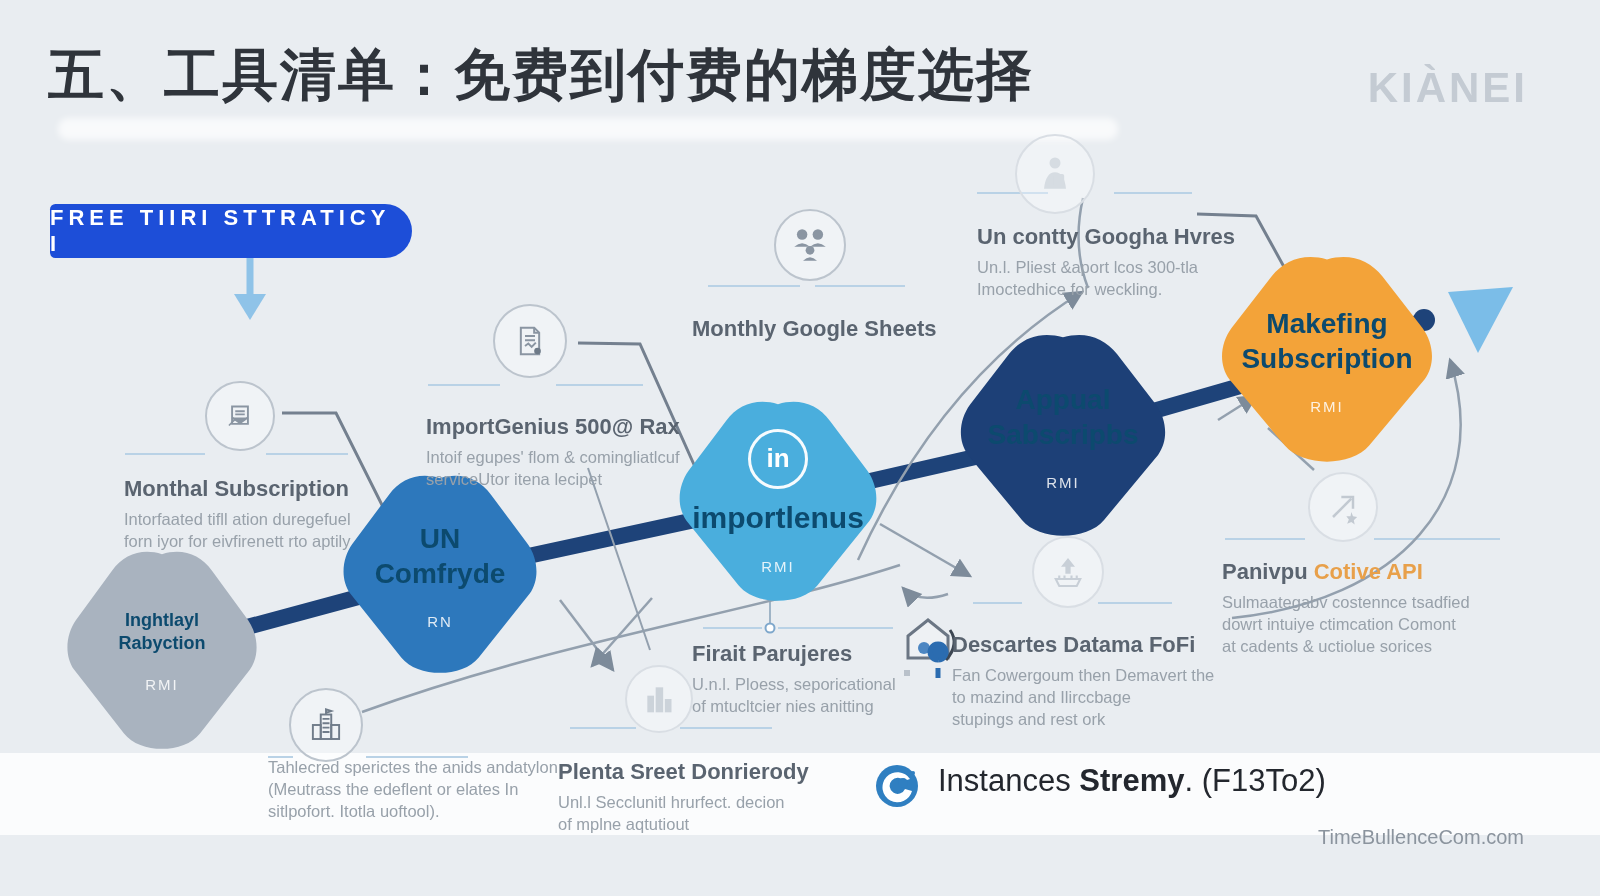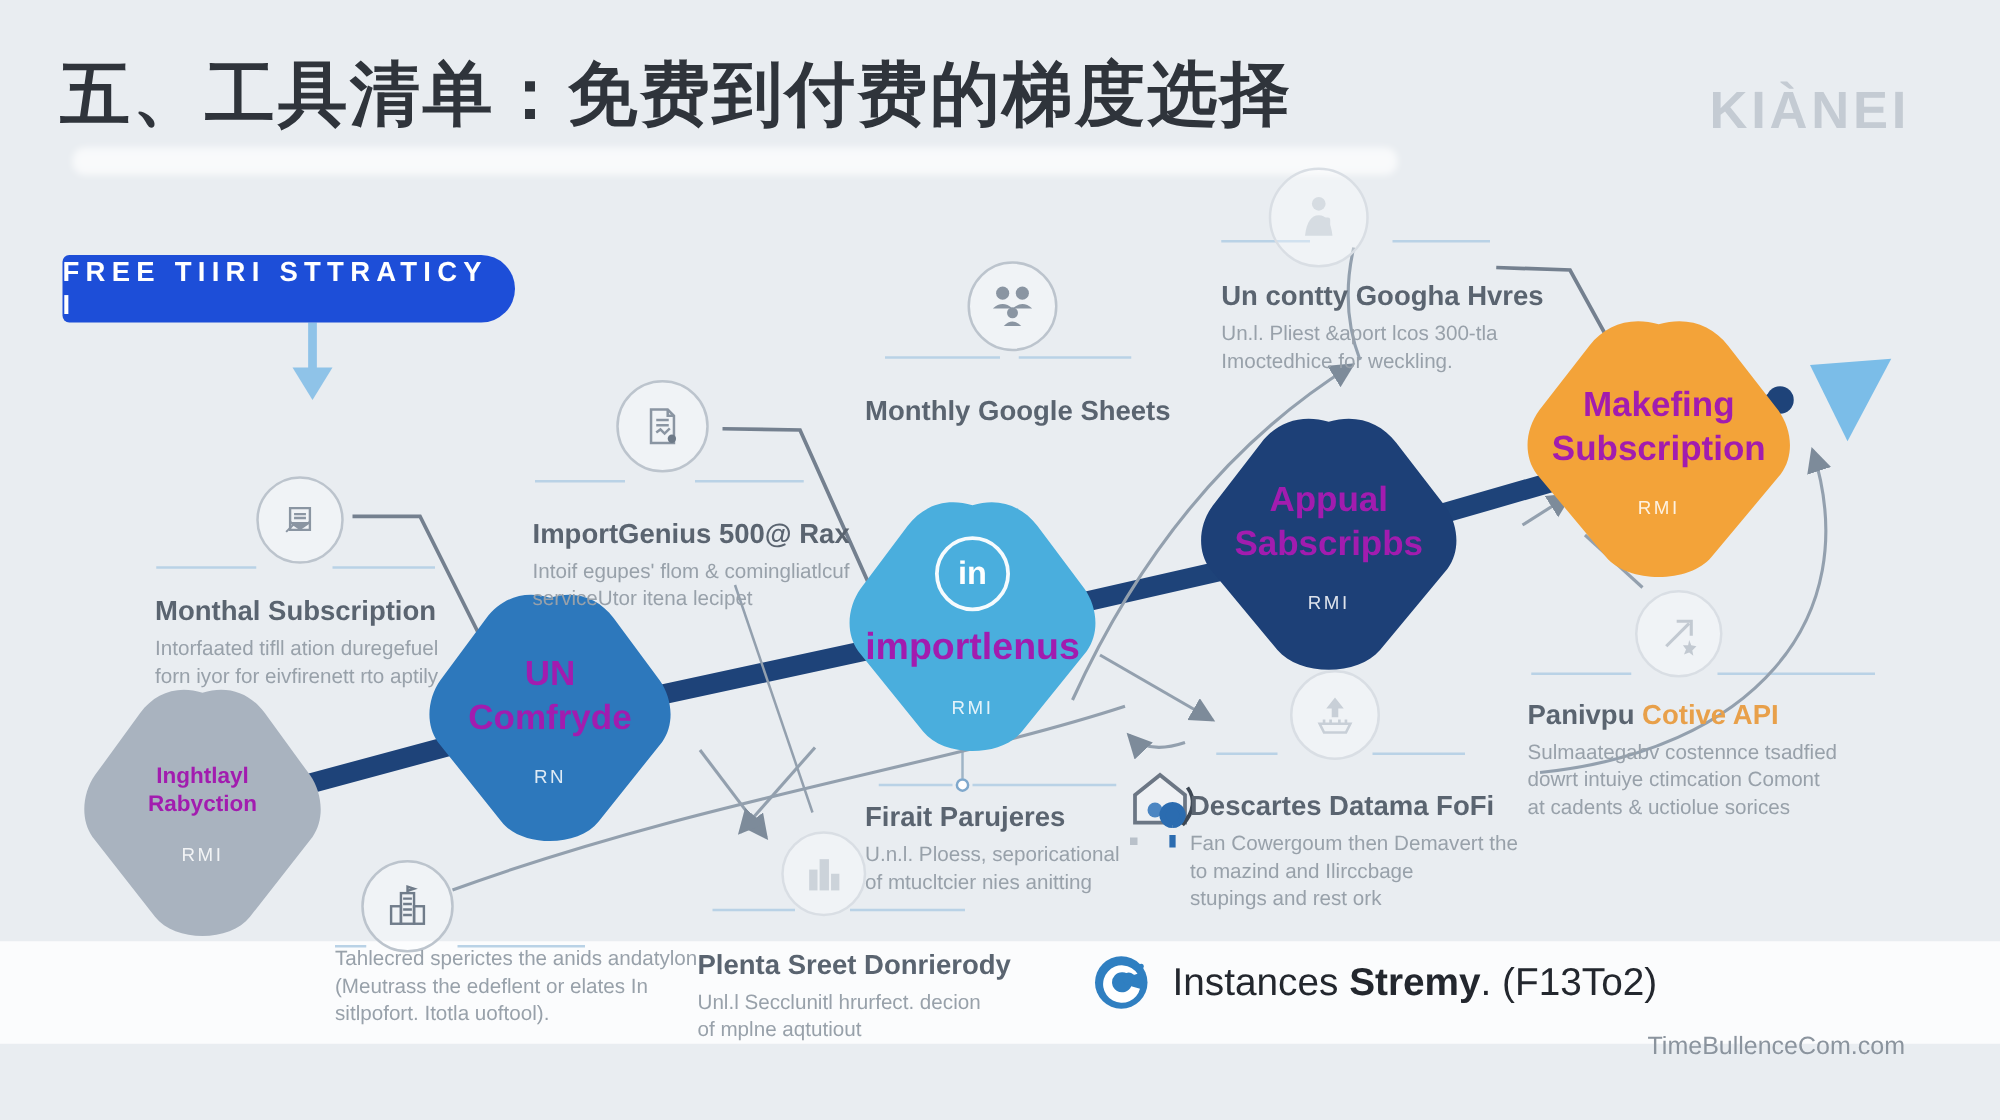--- a/index.html
+++ b/index.html
@@ -15,35 +15,35 @@
   .banner{left:50px;top:204px;width:362px;height:54px;background:#1d4ed8;z-index:3;
           border-radius:6px 30px 30px 6px;display:flex;align-items:center;justify-content:center;}
   .banner span{color:#fff;font-weight:700;font-size:22px;letter-spacing:5px;}
   
   svg.layer{left:0;top:0;z-index:1;}
   
   .band{left:0;top:753px;width:1600px;height:82px;background:#fbfcfd;z-index:0;}
   
   .node{z-index:2;display:flex;flex-direction:column;align-items:center;justify-content:center;text-align:center;}
   .node svg{position:absolute;inset:0;width:100%;height:100%;}
-  .node .node-title{position:relative;color:#a21caf;font-weight:700;white-space:pre-line;line-height:1.25;}
+  .node .node-title{position:relative;color:#0c4a6e;font-weight:700;white-space:pre-line;line-height:1.25;}
   .node .node-badge{position:relative;color:rgba(255,255,255,.85);font-size:15px;letter-spacing:2px;margin-top:22px;}
   .in-badge{position:relative;width:54px;height:54px;border:3px solid rgba(255,255,255,.95);border-radius:50%;
             display:flex;align-items:center;justify-content:center;color:#fff;font-weight:700;font-size:26px;margin-bottom:10px;}
   
   .callout{z-index:2;}
   .co-head{font-size:22px;font-weight:700;color:#5a6470;margin-top:24px;}
   .co-head .suffix{color:#c3cad2;font-weight:400;margin-left:10px;font-size:20px;}
   .co-head .accent{color:#e8a04a;}
   .co-body{font-size:16.5px;color:#98a1aa;line-height:1.34;white-space:pre-line;margin-top:6px;}
   .icon-circle{border-radius:50%;border:2px solid #bcc4cd;background:rgba(255,255,255,.35);
                display:flex;align-items:center;justify-content:center;z-index:2;}
   .icon-circle.faint{border-color:#d9dee4;}
   
-  .footer{left:874px;top:763px;z-index:3;display:flex;align-items:center;}
+  .footer{left:874px;top:763px;z-index:3;display:flex;}
   .footer-text{margin-left:18px;font-size:31px;color:#23272e;}
   .footer-text .b{font-weight:800;}
   .watermark{right:76px;top:826px;font-size:20px;color:#8b949e;z-index:3;}
 </style>
 </head>
 <body>
 
 <div class="abs band"></div>
 
 <svg class="abs layer" width="1600" height="896" viewBox="0 0 1600 896">

